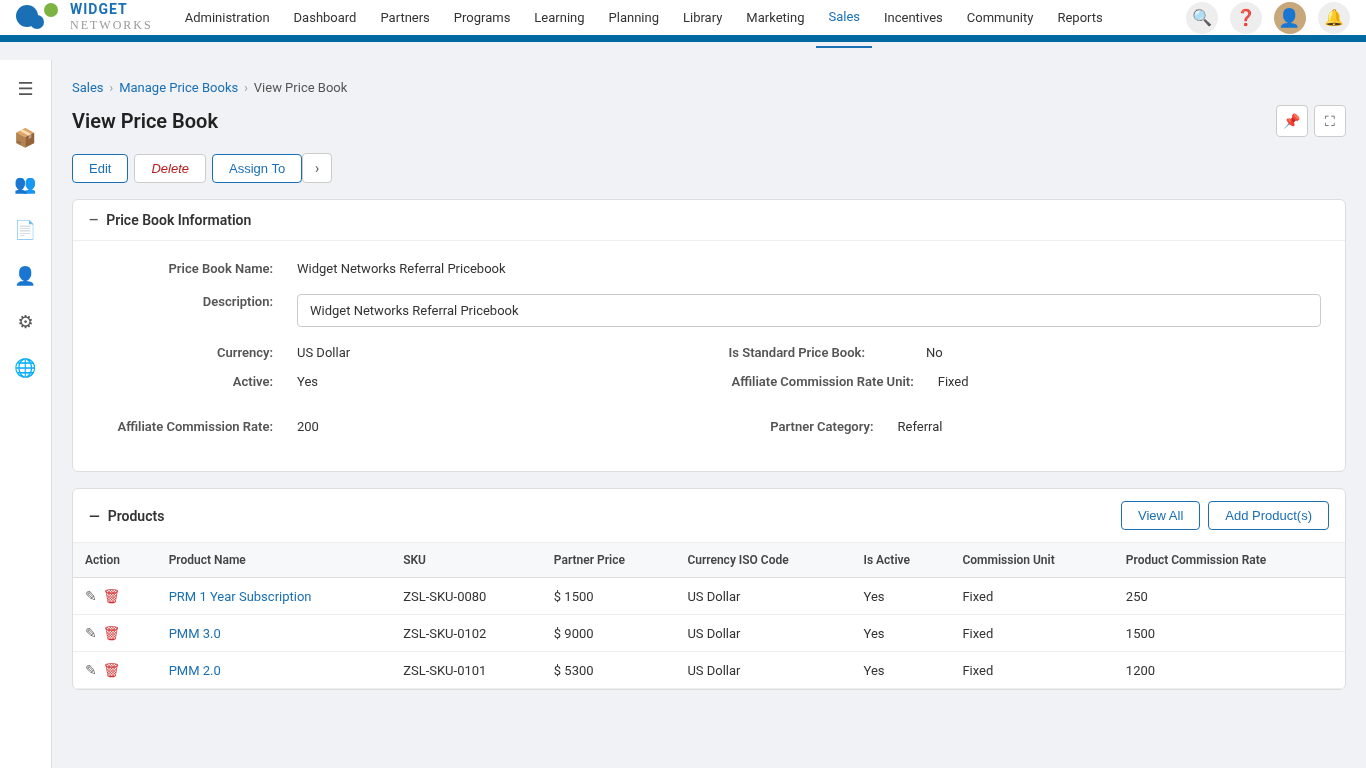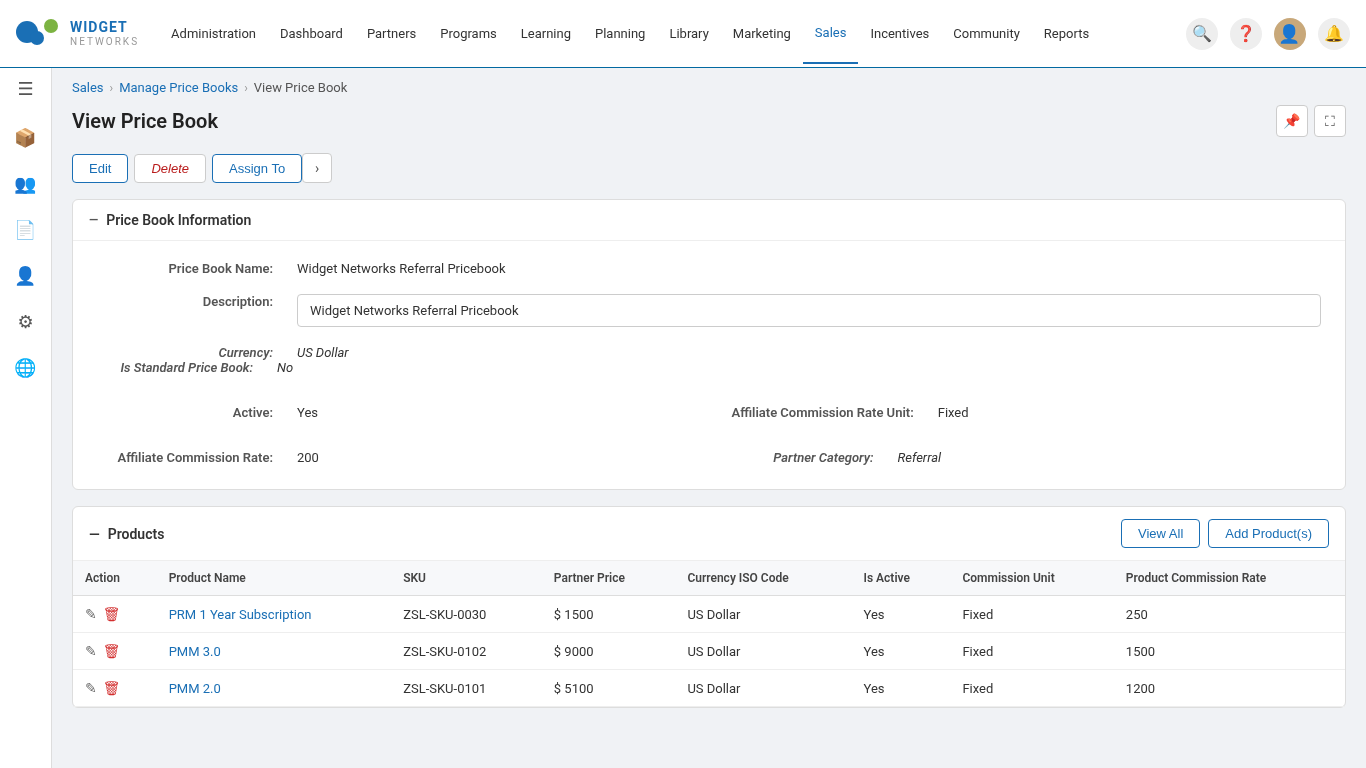--- a/index.html
+++ b/index.html
@@ -1,41 +1,41 @@
 <!DOCTYPE html>
 <html><head>
   <meta charset="utf-8">
   <style>
     * { box-sizing: border-box; margin: 0; padding: 0; }
     body { font-family: -apple-system, BlinkMacSystemFont, 'Segoe UI', Roboto, sans-serif; background: #f0f2f5; font-size: 13px; color: #333; }
 
     
     .top-nav {
       background: #fff;
-      height: 68px;
+      height: 42px;
       display: flex;
       align-items: center;
       padding: 0 16px;
-      border-bottom: 1px solid #0369a1;
+      border-bottom: 7px solid #0369a1;
       position: fixed;
       top: 0; left: 0; right: 0;
       z-index: 100;
     }
     .logo-area {
       display: flex;
       align-items: center;
       margin-right: 20px;
     }
     .logo-circles {
       display: flex;
       align-items: center;
       margin-right: 6px;
     }
     .logo-text { font-size: 14px; font-weight: 700; color: #1a6fb5; letter-spacing: 1px; line-height: 1.1; }
-    .logo-sub { font-size: 10px; color: #999; letter-spacing: 2px; }
+    .logo-sub { font-size: 12px; color: #999; letter-spacing: 2px; font-family: Liberation Serif, serif; }
     .nav-links { display: flex; align-items: center; gap: 0; flex: 1; }
     .nav-link {
       padding: 0 12px;
       height: 60px;
       display: flex;
       align-items: center;
       font-size: 13px;
       color: #333;
       cursor: pointer;
       text-decoration: none;
@@ -320,28 +320,28 @@
 
       <div class="field-row">
         <div style="min-width:200px; text-align:right; padding-right:12px;">
           <span class="field-label">Description:</span>
         </div>
         <div style="flex:1;">
           <div class="description-box">Widget Networks Referral Pricebook</div>
         </div>
       </div>
 
-      <div style="display:grid; grid-template-columns:1fr; margin-bottom:14px;font-style:italic;">
+      <div style="display:grid; grid-template-columns:1fr 1fr; margin-bottom:14px;">
         <div class="field-row" style="margin-bottom:0;">
           <div style="min-width:200px; text-align:right; padding-right:12px;">
             <span class="field-label">Currency:</span>
           </div>
           <div class="field-value">US Dollar</div>
         </div>
-        <div class="field-row" style="margin-bottom:16px;">
+        <div class="field-row" style="margin-bottom:0;gap:37px;">
           <div style="min-width:180px; text-align:right; padding-right:12px;">
             <span class="field-label">Is Standard Price Book:</span>
           </div>
           <div class="field-value">No</div>
         </div>
       </div>
 
       <div style="display:grid; grid-template-columns:1fr 1fr; margin-bottom:14px;gap:45px;">
         <div class="field-row" style="margin-bottom:0;">
           <div style="min-width:200px; text-align:right; padding-right:12px;">
@@ -357,21 +357,21 @@
         </div>
       </div>
 
       <div style="display:grid; grid-template-columns:1fr 1fr; margin-bottom:4px;gap:17px;">
         <div class="field-row" style="margin-bottom:0;">
           <div style="min-width:200px; text-align:right; padding-right:12px;">
             <span class="field-label">Affiliate Commission Rate:</span>
           </div>
           <div class="field-value">200</div>
         </div>
-        <div class="field-row" style="margin-bottom:0;font-style:italic;">
+        <div class="field-row" style="margin-bottom:13px;">
           <div style="min-width:180px; text-align:right; padding-right:12px;">
             <span class="field-label">Partner Category:</span>
           </div>
           <div class="field-value">Referral</div>
         </div>
       </div>
 
     </div>
   </div>
 
@@ -403,21 +403,21 @@
         <tbody id="products-tbody">
 
         <tr>
     <td>
       <div class="action-icons">
         <span class="edit-icon">✎</span>
         <span class="delete-icon">🗑</span>
       </div>
     </td>
     <td><a class="link-blue">PRM 1 Year Subscription</a></td>
-    <td>ZSL-SKU-0030</td>
+    <td>ZSL-SKU-0080</td>
     <td>$ 1500</td>
     <td>US Dollar</td>
     <td>Yes</td>
     <td>Fixed</td>
     <td>250</td>
   </tr>
             <tr>
     <td>
       <div class="action-icons">
         <span class="edit-icon">✎</span>
@@ -434,21 +434,21 @@
   </tr>
             <tr>
     <td>
       <div class="action-icons">
         <span class="edit-icon">✎</span>
         <span class="delete-icon">🗑</span>
       </div>
     </td>
     <td><a class="link-blue">PMM 2.0</a></td>
     <td>ZSL-SKU-0101</td>
-    <td>$ 5100</td>
+    <td>$ 5300</td>
     <td>US Dollar</td>
     <td>Yes</td>
     <td>Fixed</td>
     <td>1200</td>
   </tr>
           </tbody>
       </table>
     </div>
   </div>
 

